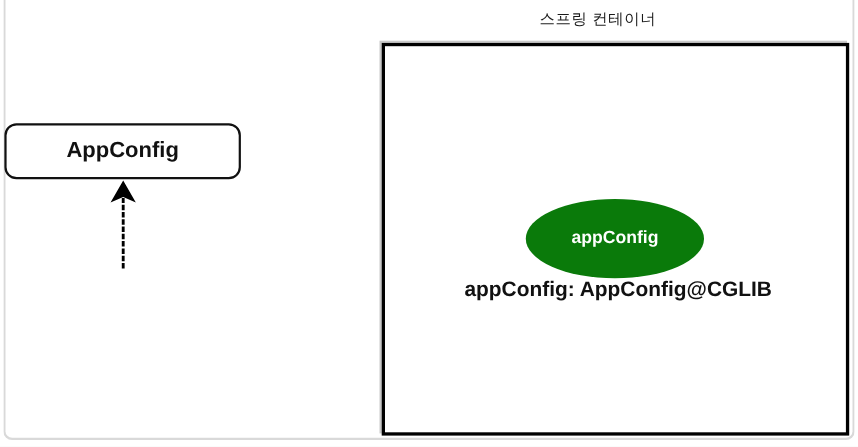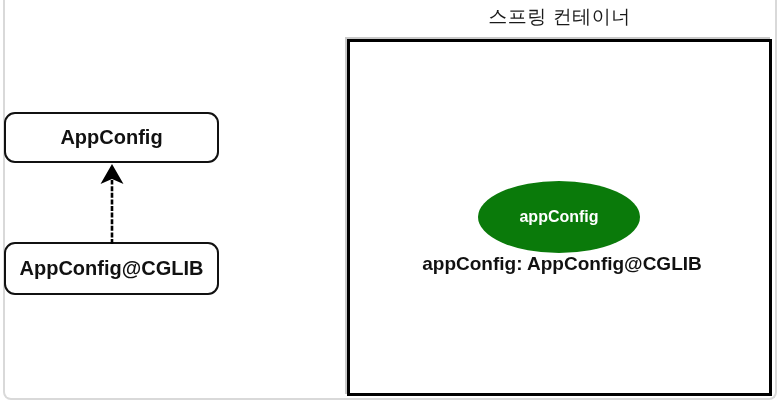--- a/index.html
+++ b/index.html
@@ -20,23 +20,23 @@
     left: 3px; right: 3px; top: -10px; bottom: 6px;
     border-left: 2px solid #d9d9d9;
     border-right: 2px solid #d9d9d9;
     border-bottom: 2px solid #d9d9d9;
     border-radius: 0 0 8px 8px;
     pointer-events: none;
   }
   
   .container-title {
     position: absolute;
-    left: 347px; top: 2px; width: 425px; height: 32px;
+    left: 331px; top: 2px; width: 425px; height: 32px;
     text-align: center;
-    font-size: 19px;
+    font-size: 14px;
     line-height: 30px;
     color: #1a1a1a;
     letter-spacing: 0.5px;
   }
   
   .container-box {
     position: absolute;
     left: 347px; top: 39px;
     width: 425px; height: 357px;
     border: 3px solid #000000;
@@ -104,22 +104,19 @@
   <div class="bean-ellipse" style="background: rgb(10, 122, 10); color: rgb(255, 255, 255);">
     <span>appConfig</span>
   </div>
 
   <div class="instance-label">appConfig: AppConfig@CGLIB</div>
 
   <div class="class-box parent">
     <span>AppConfig</span>
   </div>
 
-  <div class="class-box child">
-    <span>AppConfig@CGLIB</span>
-  </div>
 
   <svg class="extends-arrow" viewBox="0 0 44 84" xmlns="http://www.w3.org/2000/svg">
     <line x1="22" y1="82" x2="22" y2="18" stroke="#000000" stroke-width="2.6" stroke-dasharray="5 1.6"></line>
     <polygon points="22,2 33.5,22 22,17 10.5,22" fill="#000000"></polygon>
   </svg>
 
 </div>
 
 </body></html>

